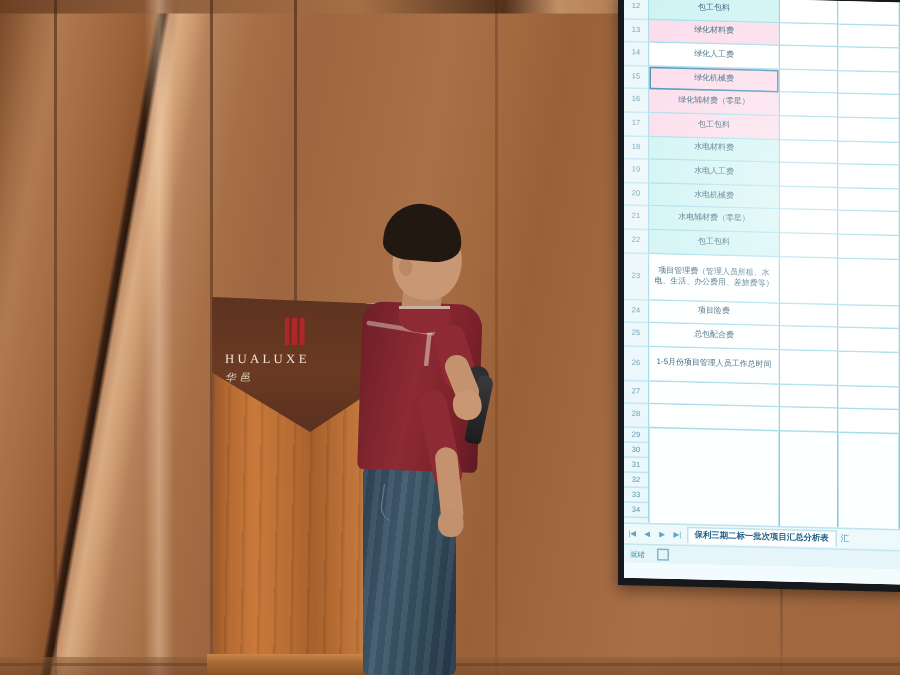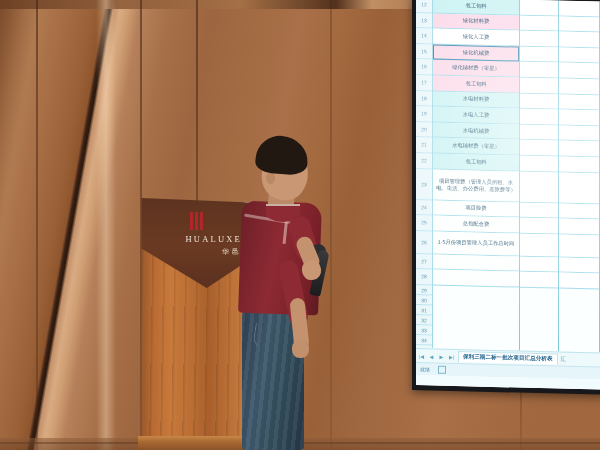--- a/index.html
+++ b/index.html
@@ -292,21 +292,21 @@
     width: 138px;
     height: 4px;
     background: #d79a5e;
     opacity: .8;
   }
   .brand {
     position: absolute;
     left: 14px;
     top: 14px;
     width: 92px;
-    text-align: right;
+    text-align: left;
     color: #e8dcd0;
   }
   .brand-mark {
     margin: 0 auto 4px auto;
     width: 13px;
     height: 18px;
     background:
       linear-gradient(90deg,#b4262a 0 3px, transparent 3px 5px,
                       #b4262a 5px 8px, transparent 8px 10px, #b4262a 10px 13px);
     opacity: .95;
@@ -316,20 +316,21 @@
     letter-spacing: 2.2px;
     color: #efe4d8;
     font-family: "Liberation Serif", serif;
   }
   .brand-cn {
     margin-top: 3px;
     font-size: 7px;
     letter-spacing: 3px;
     color: #e3d4c4;
     font-family: "DejaVu Sans", sans-serif;
+    font-style: italic;
   }
 
   
   .person { position: absolute; left: 240px; top: 132px; width: 140px; height: 318px; }
   .head {
     position: absolute;
     left: 22px; top: 14px;
     width: 46px; height: 54px;
     background: #c99774;
     border-radius: 46% 50% 44% 46% / 52% 54% 46% 44%;

